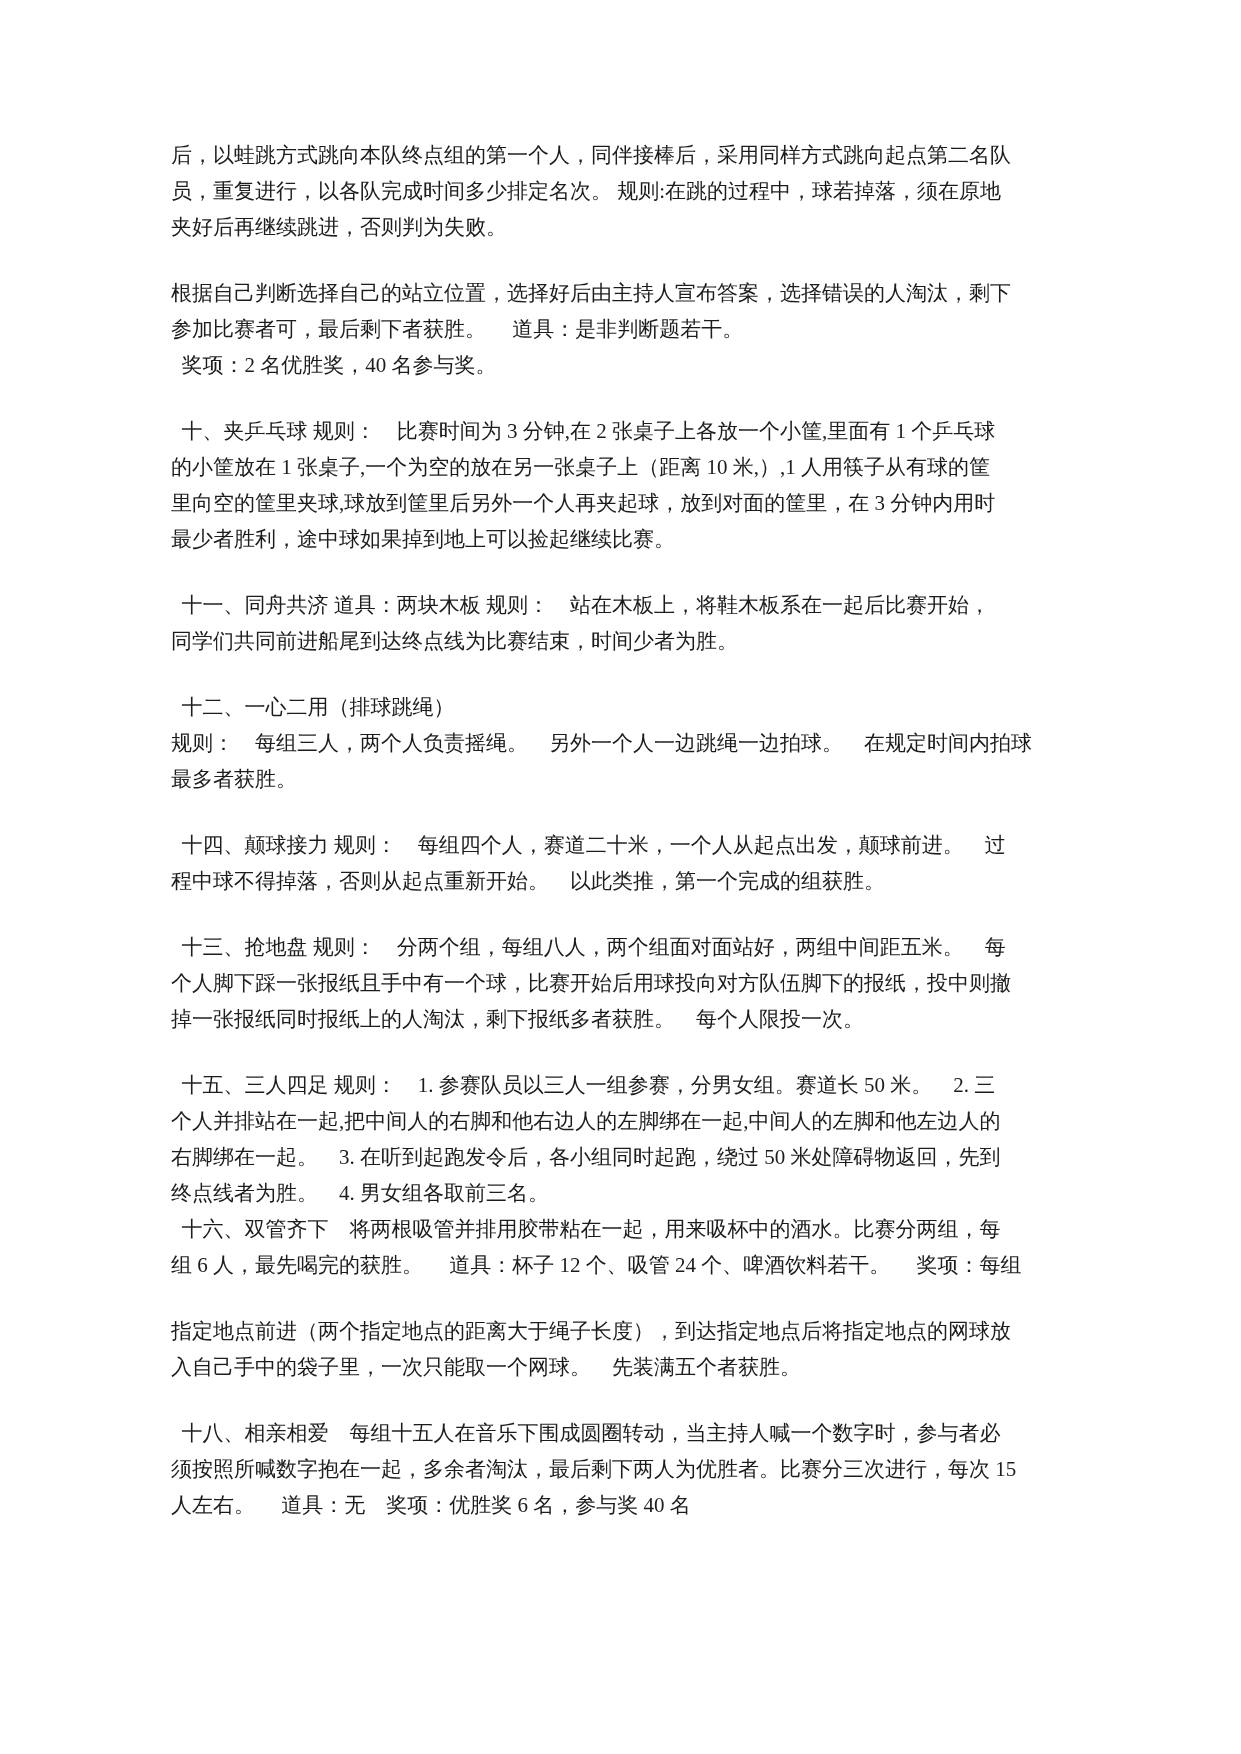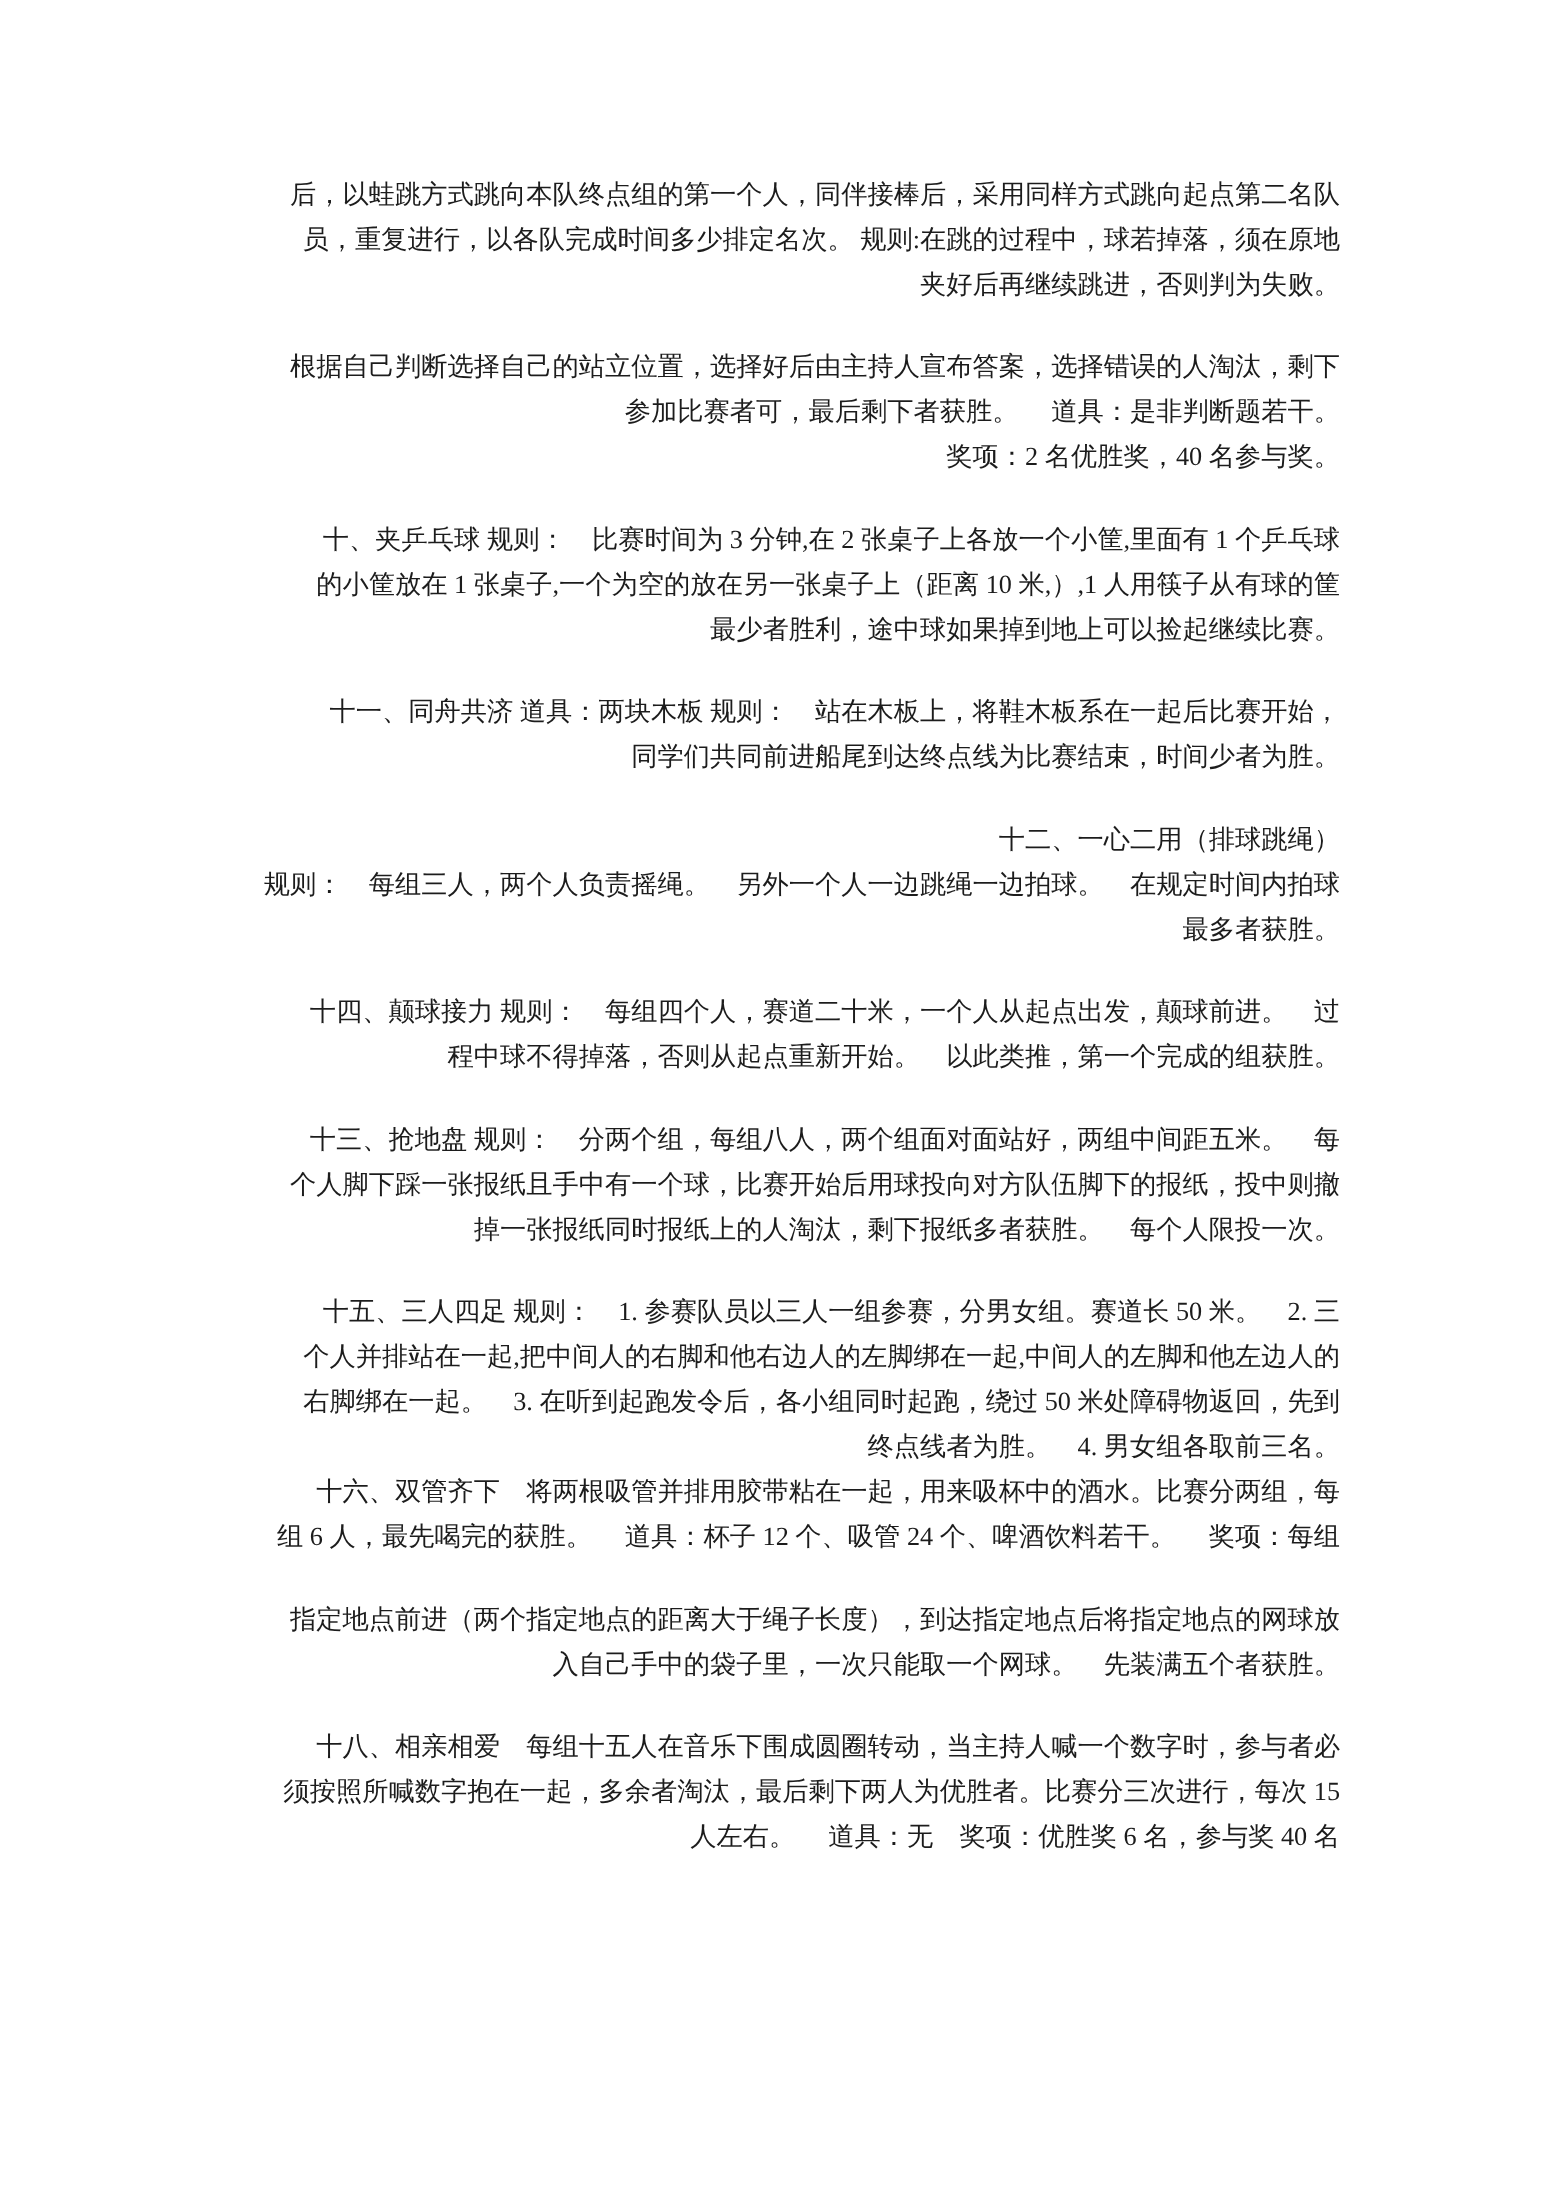--- a/index.html
+++ b/index.html
@@ -20,21 +20,20 @@
     position: absolute;
     left: 171px;
     top: 137px;
     width: 901px;
     font-size: 21px;
     line-height: 36px;
   }
   .paragraph {
     margin: 0 0 0 0;
     margin-top: 30px;
-    text-align: right;
   }
   .paragraph:first-child {
     margin-top: 0;
   }
   
   .p-sec16 {
     margin-top: 0;
   }
   .line {
     white-space: pre-wrap;
@@ -52,20 +51,21 @@
         <div class="line">夹好后再继续跳进，否则判为失败。</div>
       </div>
       <div class="paragraph p-sec9">
         <div class="line">根据自己判断选择自己的站立位置，选择好后由主持人宣布答案，选择错误的人淘汰，剩下</div>
         <div class="line">参加比赛者可，最后剩下者获胜。　 道具：是非判断题若干。</div>
         <div class="line">  奖项：2 名优胜奖，40 名参与奖。</div>
       </div>
       <div class="paragraph p-sec10">
         <div class="line">  十、夹乒乓球 规则：　比赛时间为 3 分钟,在 2 张桌子上各放一个小筐,里面有 1 个乒乓球</div>
         <div class="line">的小筐放在 1 张桌子,一个为空的放在另一张桌子上（距离 10 米,）,1 人用筷子从有球的筐</div>
+        <div class="line">里向空的筐里夹球,球放到筐里后另外一个人再夹起球，放到对面的筐里，在 3 分钟内用时</div>
         <div class="line">最少者胜利，途中球如果掉到地上可以捡起继续比赛。</div>
       </div>
       <div class="paragraph p-sec11">
         <div class="line">  十一、同舟共济 道具：两块木板 规则：　站在木板上，将鞋木板系在一起后比赛开始，</div>
         <div class="line">同学们共同前进船尾到达终点线为比赛结束，时间少者为胜。</div>
       </div>
       <div class="paragraph p-sec12">
         <div class="line">  十二、一心二用（排球跳绳）</div>
         <div class="line">规则：　每组三人，两个人负责摇绳。　另外一个人一边跳绳一边拍球。　在规定时间内拍球</div>
         <div class="line">最多者获胜。</div>

